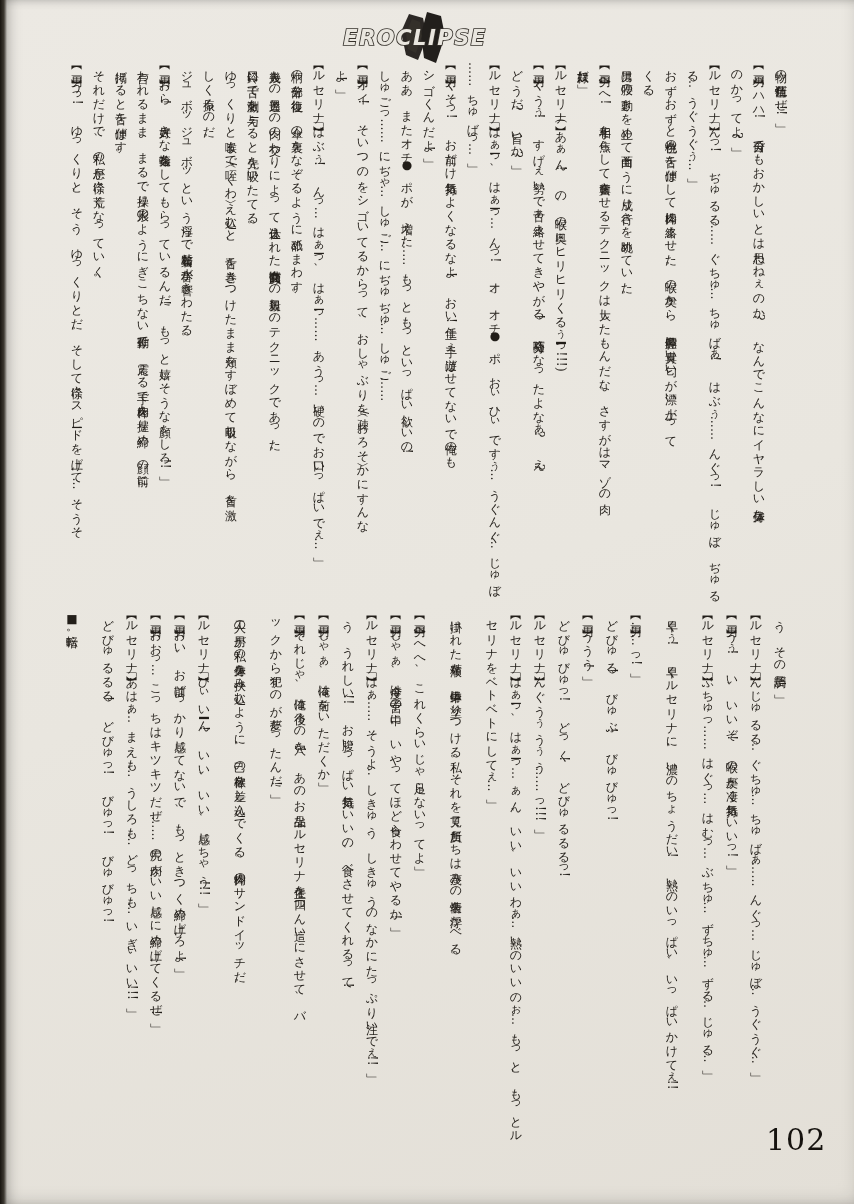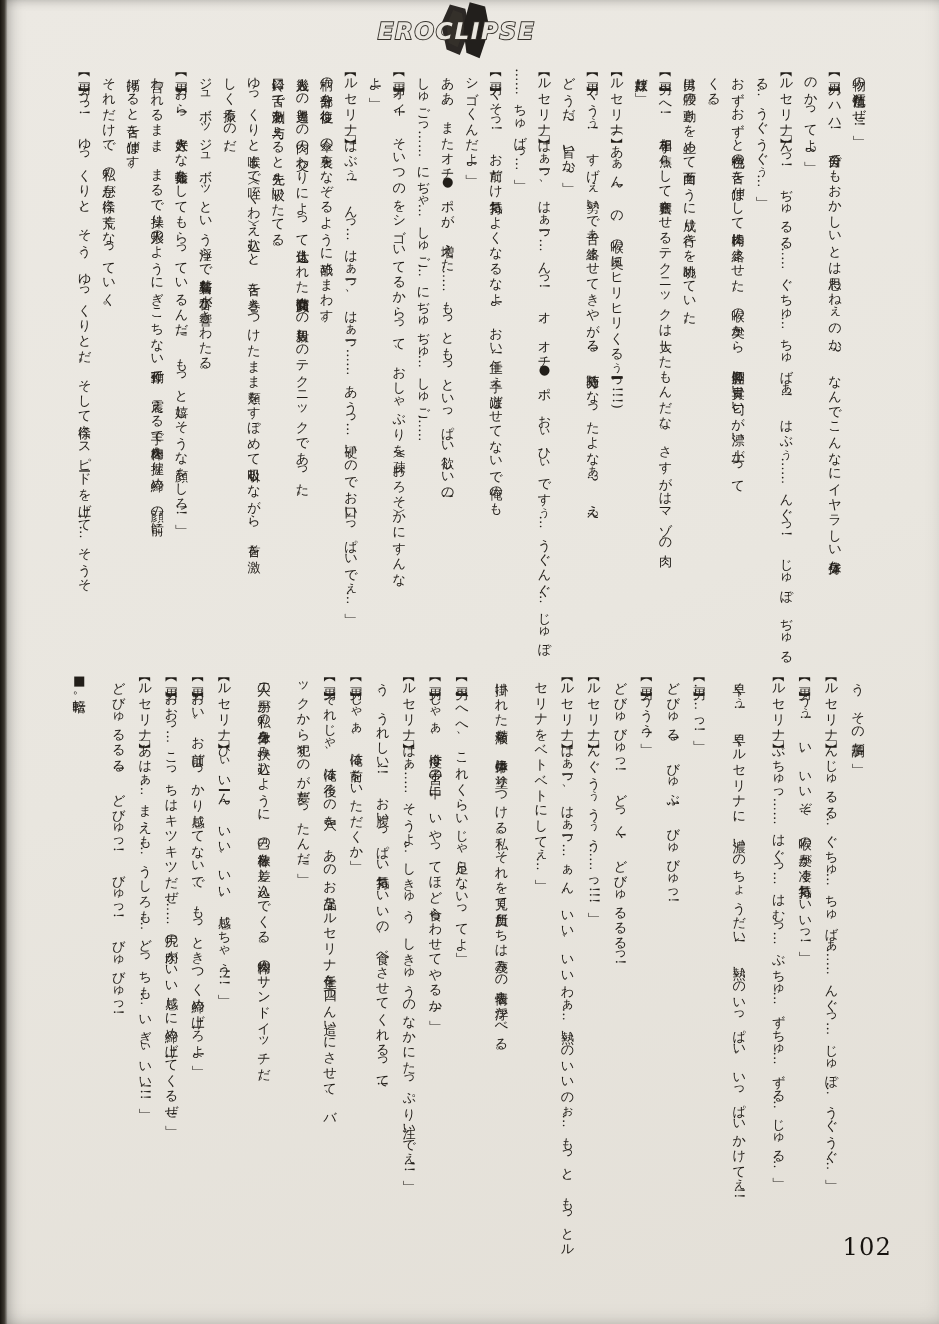--- a/index.html
+++ b/index.html
@@ -10,35 +10,35 @@
     box-shadow:inset 14px 0 16px -10px rgba(0,0,0,.50),
                inset 0 8px 12px -10px rgba(0,0,0,.28),
                inset -5px -10px 22px -14px rgba(0,0,0,.22);
     font-family:"DejaVu Serif","Liberation Serif",serif;
     color:#221e19;
   }
   .scan-edge{
     position:absolute;left:0;top:0;width:7px;height:100%;
     background:linear-gradient(to right,#17140f 0%,#3c3831 55%,rgba(90,85,76,0) 100%);
   }
-  .logo{position:absolute;left:330px;top:1px;width:170px;height:54px;}
+  .logo{position:absolute;left:330px;top:11px;width:170px;height:54px;}
   .band{
     position:absolute;right:62px;width:734px;
     writing-mode:vertical-rl;text-orientation:mixed;
     font-size:12px;letter-spacing:.3px;
   }
   .band-top{top:62px;height:552px;}
   .band-bottom{top:612px;height:548px;}
   .band p{margin:0;padding:0;white-space:nowrap;}
   .band-top p{line-height:22px;}
   .band-bottom p{line-height:24px;}
   .band p.gap{margin-block-start:12px;}
   .page-number{
     position:absolute;left:766px;top:1122px;
-    font-size:22px;letter-spacing:1px;color:#16130f;
+    font-size:30px;letter-spacing:1px;color:#16130f;
   }
 </style>
 </head>
 <body>
 
 <div class="page">
   <div class="scan-edge"></div>
 
   <div class="logo">
     <svg width="170" height="54" viewBox="0 0 170 54">

